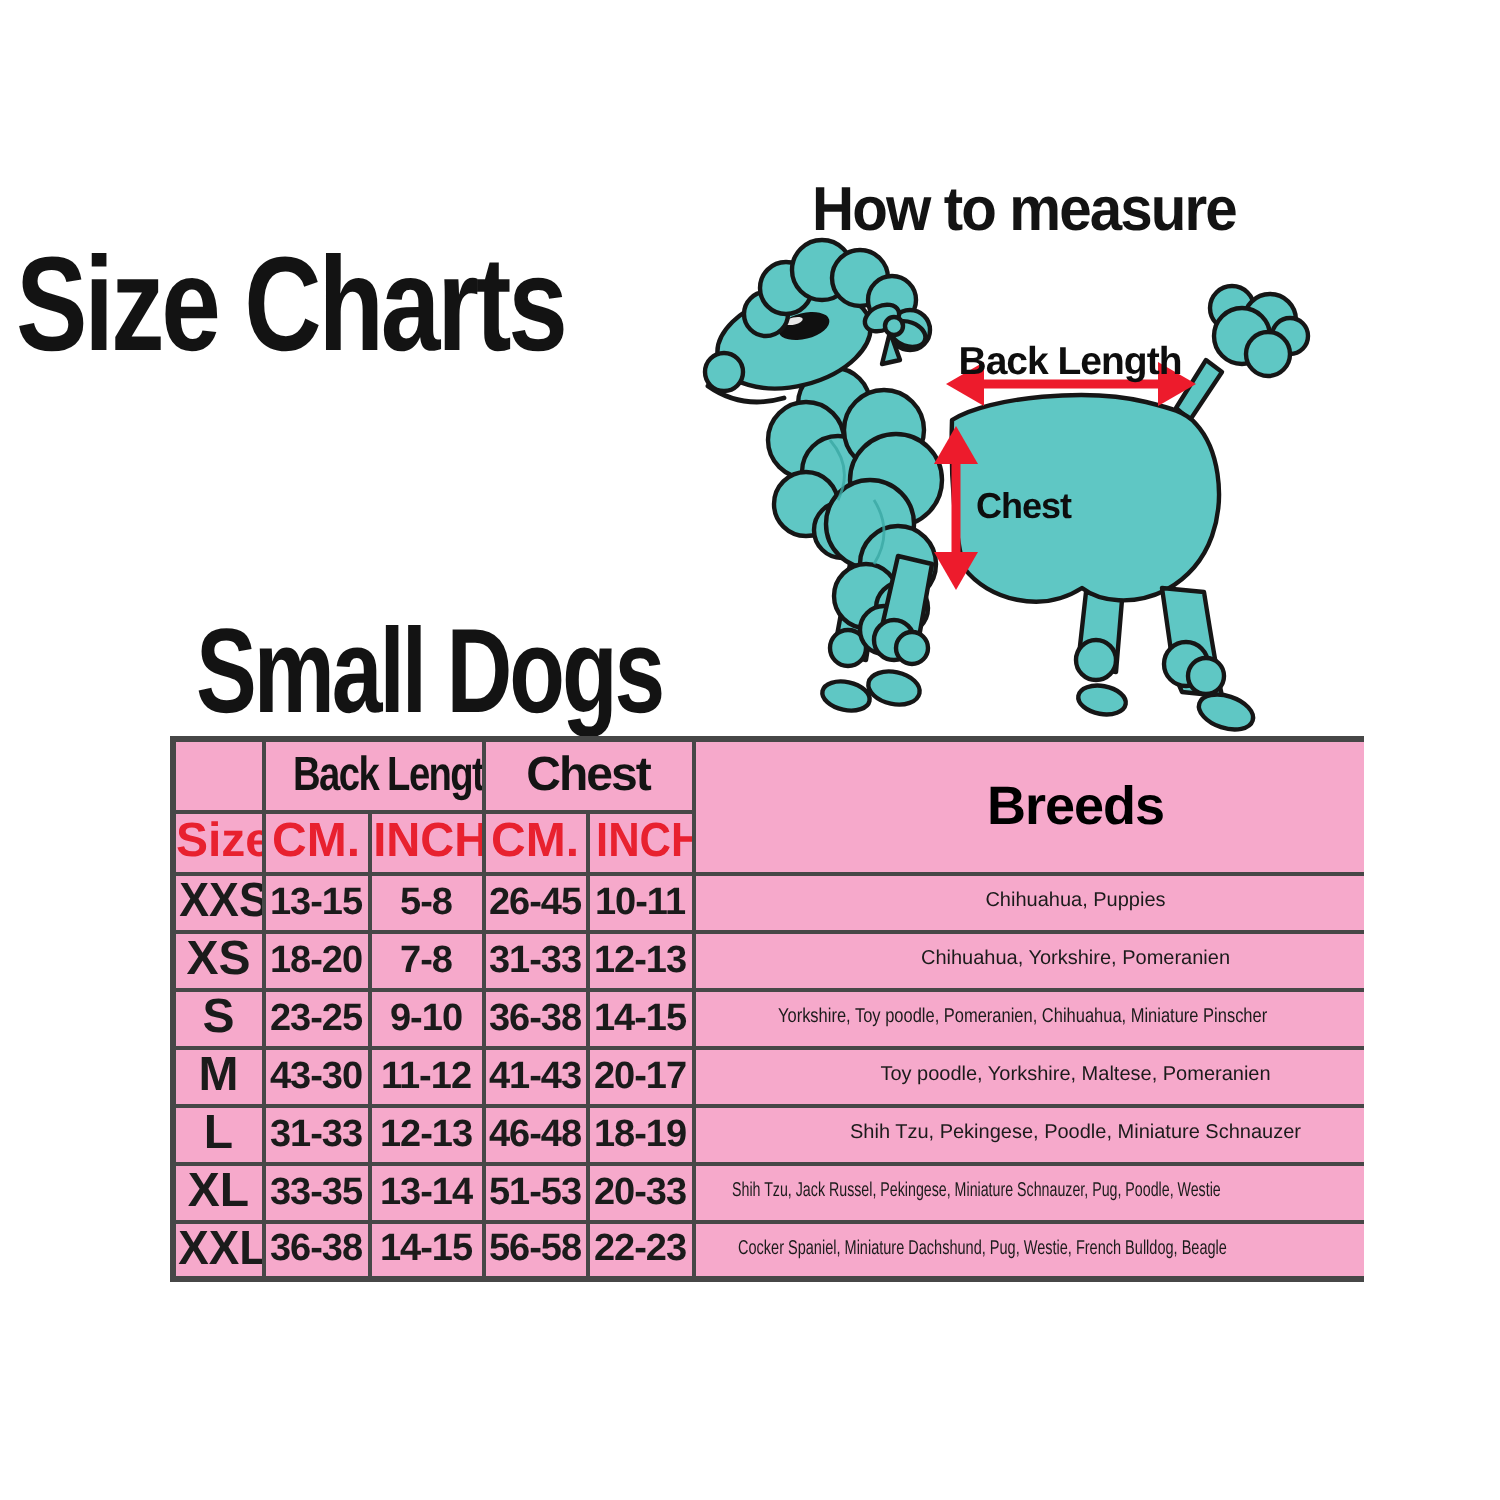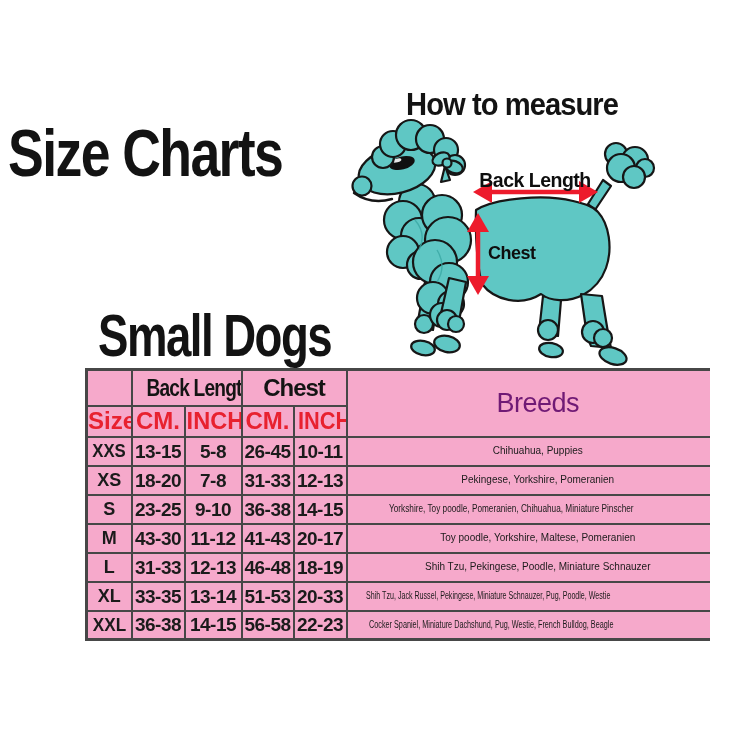--- a/index.html
+++ b/index.html
@@ -1,20 +1,20 @@
 <!DOCTYPE html>
 <html style="--pink: #f6a9cb; --red: #e8212f; --teal: #5fc7c4; --arrow: #ed1b2c; --line: #474747;"><head>
 <meta charset="utf-8">
 <style>
   :root{
     --pink:#f6a9cb; --red:#e8212f; --teal:#5fc7c4; --ink:#1b1b1b; --line:#474747; --arrow:#ed1b2c;
   }
   html,body{margin:0;padding:0;background:#fff;}
   .canvas{position:relative;width:682px;height:750px;background:#fff;overflow:hidden;
-          font-family:"Liberation Sans",sans-serif;color:var(--ink);padding-left:28px;}
+          font-family:"Liberation Sans",sans-serif;color:var(--ink);}
   .display{font-weight:700;color:#131313;white-space:nowrap;}
   #title{position:absolute;left:8px;top:114px;font-size:67px;letter-spacing:-2px;
          transform:scaleX(.80);transform-origin:left top;}
   #subtitle{position:absolute;left:98px;top:301px;font-size:60px;letter-spacing:-2px;
          transform:scaleX(.76);transform-origin:left top;}
   #howto{position:absolute;left:395px;top:87px;width:234px;text-align:center;font-size:31px;
          letter-spacing:-1px;transform:scaleX(.94);transform-origin:center top;}
   #poodleSvg{position:absolute;left:345px;top:110px;width:400px;height:265px;}
   .tf{fill:var(--teal);stroke:#161616;stroke-width:2.2;stroke-linejoin:round;}
   .tline{fill:none;stroke:#161616;stroke-width:2.4;stroke-linecap:round;}
@@ -23,22 +23,22 @@
   .arrowhead{fill:var(--arrow);}
   .svg-label{font-family:"Liberation Sans",sans-serif;font-weight:700;fill:#0e0e0e;letter-spacing:-0.5px;}
   
   #sizeTable{position:absolute;left:85px;top:368px;width:643px;border-collapse:collapse;
              table-layout:fixed;background:var(--pink);border:3px solid var(--line);}
   #sizeTable th,#sizeTable td{border:2px solid var(--line);padding:0;text-align:center;
              vertical-align:middle;overflow:hidden;line-height:1;}
   thead tr.r1{height:36px;} thead tr.r2{height:31px;} tbody tr{height:29px;}
   th.group{font-size:24px;font-weight:700;letter-spacing:-1px;color:#141414;}
   th.redlab{font-size:24px;font-weight:700;color:var(--red);}
-  th.breeds-h{font-size:27px;font-weight:400;letter-spacing:-0.5px;color:#701a75;}
-  td.size-cell{font-size:18px;font-weight:700;}
+  th.breeds-h{font-size:27px;font-weight:700;letter-spacing:-0.5px;color:#000000;}
+  td.size-cell{font-size:24px;font-weight:700;}
   td.num-cell{font-size:19px;font-weight:700;letter-spacing:-0.5px;margin-left:12px;}
   td.breeds-cell{text-align:left;padding-left:6px;font-size:10px;font-weight:400;}
   .fit,.fit-left{display:inline-block;white-space:nowrap;}
   .fit{transform-origin:center center;} .fit-left{transform-origin:left center;}
 </style>
 </head>
 <body>
 
 <div class="canvas">
 
@@ -180,21 +180,21 @@
           <td class="num-cell"><span class="fit">26-45</span></td>
           <td class="num-cell"><span class="fit">10-11</span></td>
           <td class="breeds-cell"><span class="fit-left">Chihuahua, Puppies</span></td>
         </tr>
         <tr>
           <td class="size-cell"><span class="fit">XS</span></td>
           <td class="num-cell"><span class="fit">18-20</span></td>
           <td class="num-cell"><span class="fit">7-8</span></td>
           <td class="num-cell"><span class="fit">31-33</span></td>
           <td class="num-cell"><span class="fit">12-13</span></td>
-          <td class="breeds-cell"><span class="fit-left">Pekingese, Yorkshire, Pomeranien</span></td>
+          <td class="breeds-cell"><span class="fit-left">Chihuahua, Yorkshire, Pomeranien</span></td>
         </tr>
         <tr>
           <td class="size-cell"><span class="fit">S</span></td>
           <td class="num-cell"><span class="fit">23-25</span></td>
           <td class="num-cell"><span class="fit">9-10</span></td>
           <td class="num-cell"><span class="fit">36-38</span></td>
           <td class="num-cell"><span class="fit">14-15</span></td>
           <td class="breeds-cell"><span class="fit-left" style="transform: scaleX(0.824);">Yorkshire, Toy poodle, Pomeranien, Chihuahua, Miniature Pinscher</span></td>
         </tr>
         <tr>

